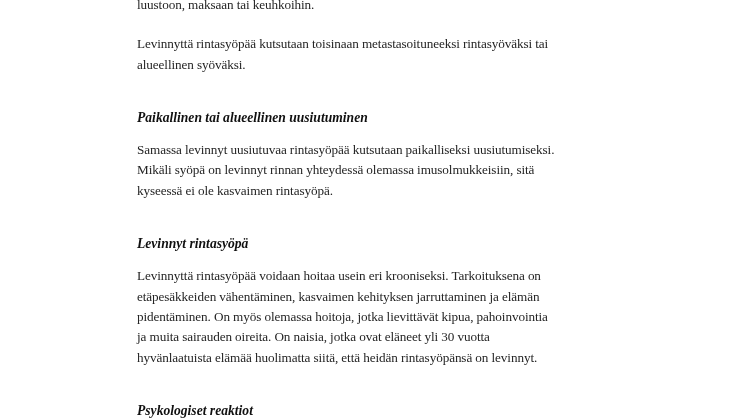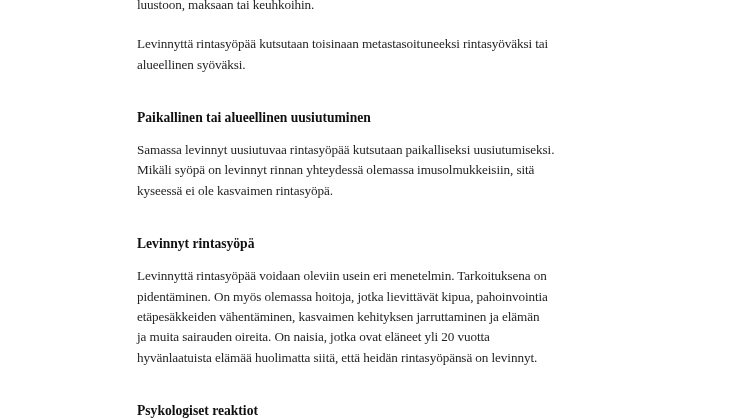--- a/index.html
+++ b/index.html
@@ -35,20 +35,21 @@
     white-space: nowrap;
   }
   .section-heading {
     font-size: 13.6px;
     line-height: 20.3px;
     font-weight: bold;
     color: #101010;
     margin: 33px 0 0 0;
     white-space: nowrap;
     letter-spacing: 0;
+    font-style: italic;
   }
 </style>
 </head>
 <body>
 
 <div class="doc-column">
 
   <p class="fragment">
     <span class="text-line">luustoon, maksaan tai keuhkoihin.</span>
   </p>
@@ -60,22 +61,22 @@
 
   <h2 class="section-heading">Paikallinen tai alueellinen uusiutuminen</h2>
   <div class="paragraph">
     <span class="text-line">Samassa levinnyt uusiutuvaa rintasyöpää kutsutaan paikalliseksi uusiutumiseksi.</span>
     <span class="text-line">Mikäli syöpä on levinnyt rinnan yhteydessä olemassa imusolmukkeisiin, sitä</span>
     <span class="text-line">kyseessä ei ole kasvaimen rintasyöpä.</span>
   </div>
 
   <h2 class="section-heading">Levinnyt rintasyöpä</h2>
   <div class="paragraph">
-    <span class="text-line">Levinnyttä rintasyöpää voidaan oleviin usein eri menetelmin. Tarkoituksena on</span>
+    <span class="text-line">Levinnyttä rintasyöpää voidaan hoitaa usein eri krooniseksi. Tarkoituksena on</span>
+    <span class="text-line">etäpesäkkeiden vähentäminen, kasvaimen kehityksen jarruttaminen ja elämän</span>
     <span class="text-line">pidentäminen. On myös olemassa hoitoja, jotka lievittävät kipua, pahoinvointia</span>
-    <span class="text-line">etäpesäkkeiden vähentäminen, kasvaimen kehityksen jarruttaminen ja elämän</span>
-    <span class="text-line">ja muita sairauden oireita. On naisia, jotka ovat eläneet yli 20 vuotta</span>
+    <span class="text-line">ja muita sairauden oireita. On naisia, jotka ovat eläneet yli 30 vuotta</span>
     <span class="text-line">hyvänlaatuista elämää huolimatta siitä, että heidän rintasyöpänsä on levinnyt.</span>
   </div>
 
   <h2 class="section-heading">Psykologiset reaktiot</h2>
 
 </div>
 
 </body></html>

